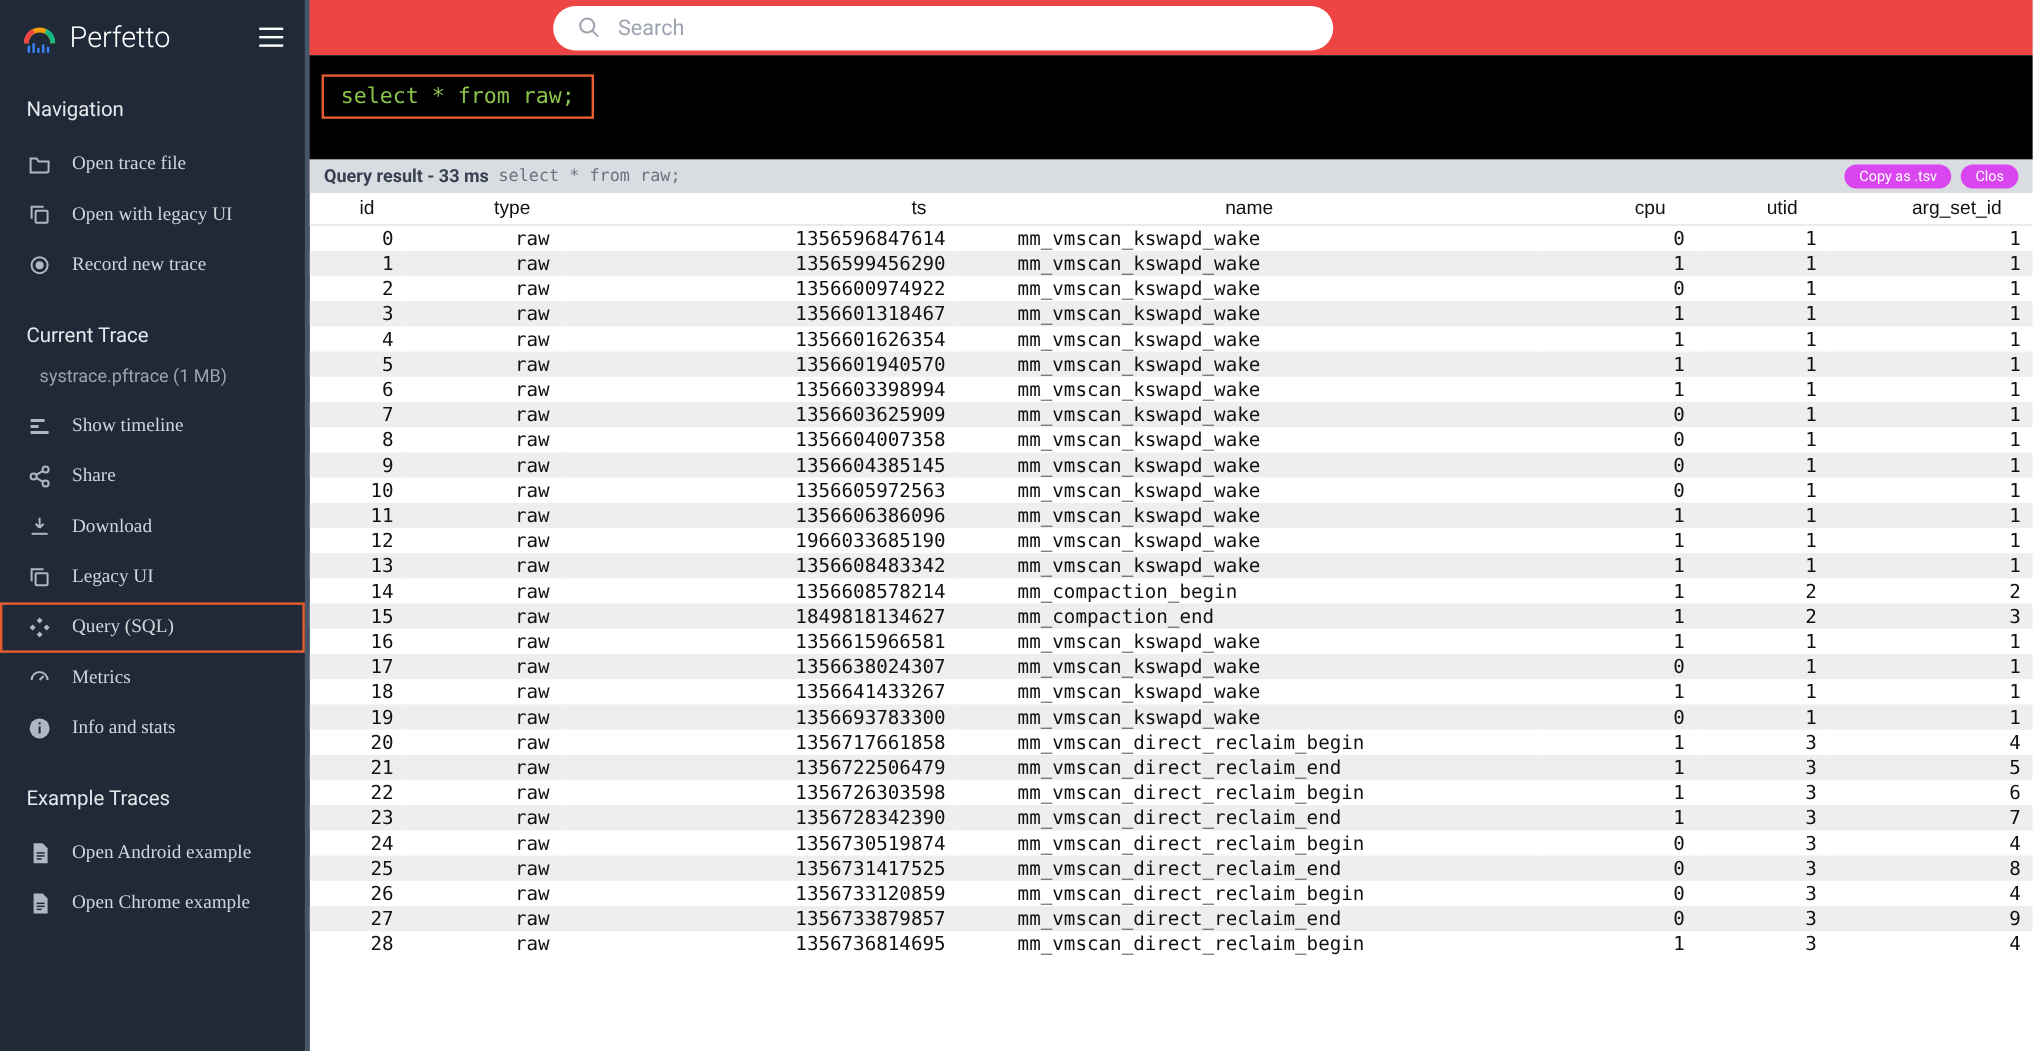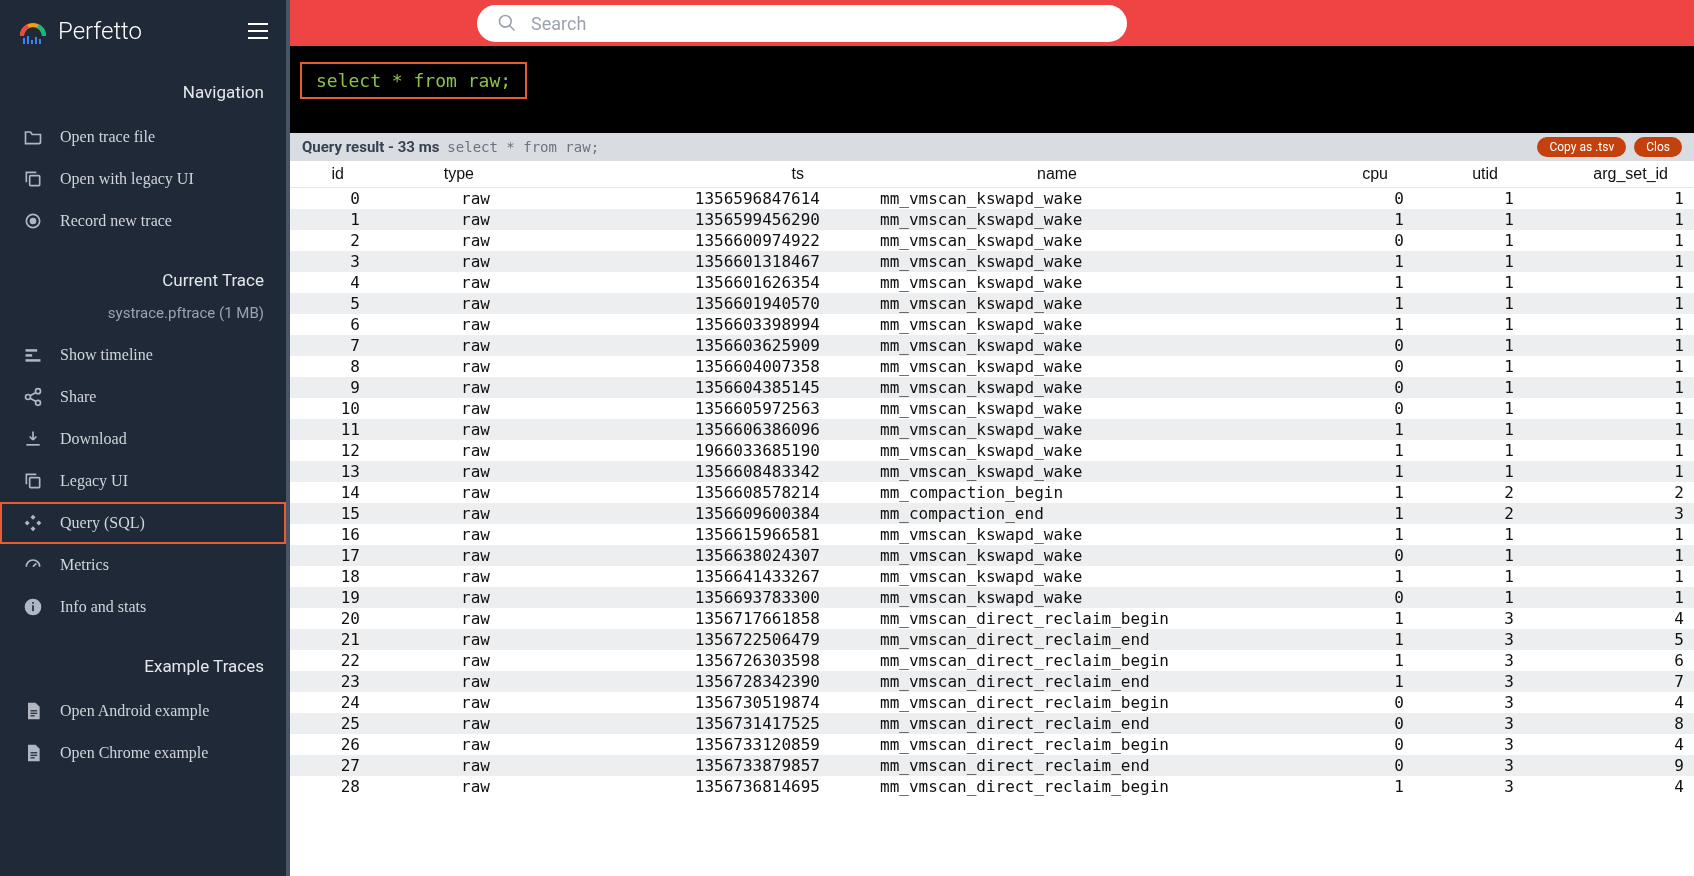--- a/index.html
+++ b/index.html
@@ -1,21 +1,21 @@
 <!DOCTYPE html>
 <html><head>
 <meta charset="utf-8">
 <style>
   * { margin: 0; padding: 0; box-sizing: border-box; }
   body { font-family: -apple-system, BlinkMacSystemFont, 'Segoe UI', Roboto, sans-serif; background: #fff; overflow: hidden; width: 1694px; height: 876px; }
   
   .app { display: flex; width: 100%; height: 100%; }
   
   
-  .sidebar { width: 290px; background: #1f2937; color: #d1d5db; display: flex; flex-direction: column; flex-shrink: 0; border-right: 4px solid #475569; text-align: right;}
+  .sidebar { width: 258px; background: #1f2937; color: #d1d5db; display: flex; flex-direction: column; flex-shrink: 0; border-right: 4px solid #475569;}
   .sidebar-header { display: flex; align-items: center; justify-content: space-between; padding: 16px 18px; }
   .brand { display: flex; align-items: center; gap: 10px; color: #fff; font-size: 24px; font-weight: 300; }
   .brand-logo { width: 30px; height: 30px; display: flex; align-items: center; justify-content: center; }
   .hamburger { display: flex; flex-direction: column; gap: 5px; cursor: pointer; }
   .hamburger span { width: 20px; height: 2px; background: #fff; }
   
   .sidebar-section { padding: 10px 0 8px 0; }
   .sidebar-section-title { padding: 10px 22px 14px 22px; color: #e5e7eb; font-size: 17px; font-weight: 400; }
   .sidebar-subtitle { padding: 0 22px 12px 22px; color: #9ca3af; font-size: 15px; margin-left: 11px; }
   .sidebar-item { display: flex; align-items: center; gap: 16px; padding: 10px 22px; color: #d1d5db; font-size: 16px; cursor: pointer; font-family: Liberation Serif, serif; }
@@ -28,21 +28,21 @@
   .search-wrap { flex: 1; display: flex; justify-content: center;}
   .search { display: flex; align-items: center; gap: 14px; background: #fff; border-radius: 22px; padding: 8px 20px; width: 650px; color: #9ca3af; font-size: 18px; }
   
   .sql-bar { background: #000; padding: 16px 10px 34px 10px; }
   .sql-chip { display: inline-block; border: 2px solid #e85d2f; padding: 6px 14px; color: #8bc34a; font-family: ui-monospace, Menlo, monospace; font-size: 18px; }
   
   .result-header { background: #d9dce0; display: flex; align-items: center; padding: 4px 12px; gap: 8px; font-size: 15px; }
   .result-title { color: #374151; font-weight: 700; }
   .result-query { color: #6b7280; font-family: ui-monospace, Menlo, monospace; font-size: 14px; }
   .result-spacer { flex: 1; }
-  .pill { background: #c2410c; color: #fff; border-radius: 12px; padding: 3px 12px; font-size: 12px; cursor: pointer; }
+  .pill { background: #d946ef; color: #fff; border-radius: 12px; padding: 3px 12px; font-size: 12px; cursor: pointer; }
   
   .table-wrap { flex: 1; overflow: auto; }
   table { width: 100%; border-collapse: collapse; font-family: ui-monospace, Menlo, monospace; font-size: 16px; color: #111; }
   thead th { font-weight: 400; font-family: -apple-system, sans-serif; font-size: 16px; color: #111; padding: 4px 26px; text-align: right; background: #fff; border-bottom: 1px solid #e5e7eb; }
   thead th.name-col { text-align: center; }
   tbody td { padding: 1px 10px; text-align: right; white-space: nowrap; }
   tbody td.name-cell { text-align: left; padding-left: 50px;}
   tbody tr:nth-child(even) { background: #edeef0; }
   
   .col-id { width: 80px; }
@@ -389,21 +389,21 @@
               <td>raw</td>
               <td>1356608578214</td>
               <td class="name-cell">mm_compaction_begin</td>
               <td>1</td>
               <td>2</td>
               <td>2</td>
             </tr>
             <tr>
               <td>15</td>
               <td>raw</td>
-              <td>1356609600384</td>
+              <td>1849818134627</td>
               <td class="name-cell">mm_compaction_end</td>
               <td>1</td>
               <td>2</td>
               <td>3</td>
             </tr>
             <tr>
               <td>16</td>
               <td>raw</td>
               <td>1356615966581</td>
               <td class="name-cell">mm_vmscan_kswapd_wake</td>

